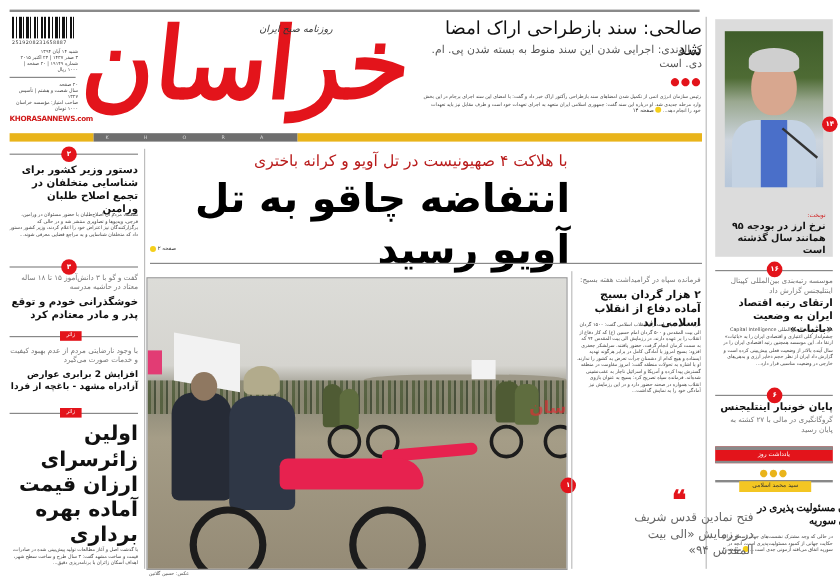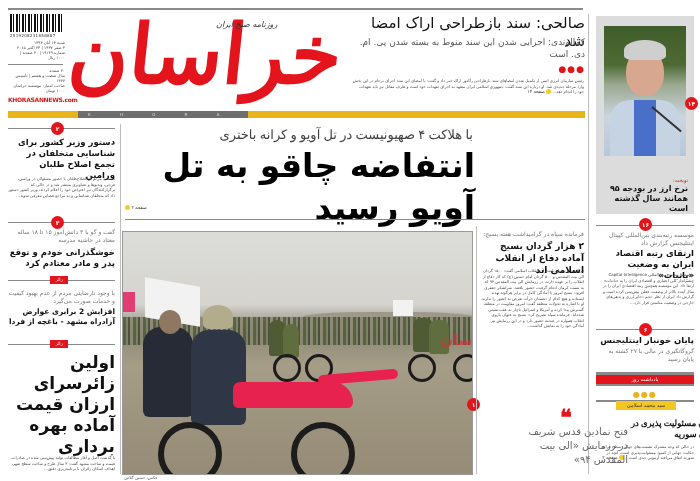--- a/index.html
+++ b/index.html
@@ -87,21 +87,21 @@
   .tag-red { height: 8px; background: #e3141b; color: #fff; font-size: 4.5px; line-height: 8px; text-align: center; }
   .tag-l3 { left: 50px; top: 276px; width: 18px; }
   .l-kicker3 { left: 8px; top: 289px; width: 107px; font-size: 6px; line-height: 8px; color: #777; }
   .l-head3 { left: 8px; top: 307px; width: 107px; font-size: 7.5px; line-height: 10px; font-weight: bold; }
   .l-rule4 { top: 344px; }
   .tag-l4 { left: 50px; top: 340px; width: 18px; }
   .l-head4 { left: 8px; top: 352px; width: 107px; font-size: 17px; line-height: 21px; font-weight: bold; }
   .l-body4 { left: 8px; top: 455px; width: 107px; font-size: 4px; line-height: 5.5px; color: #444; }
 
   
-  .kicker-main { left: 128px; top: 127px; width: 345px; font-size: 13px; color: #404040; line-height: 16px; font-family: Liberation Serif, serif; }
+  .kicker-main { left: 128px; top: 127px; width: 345px; font-size: 13px; color: #b91c1c; line-height: 16px; }
   .headline-main { left: 125px; top: 145px; width: 350px; font-size: 33px; font-weight: bold; line-height: 42px; color: #000; letter-spacing: -1px; }
   .main-page-ref { left: 125px; top: 205px; font-size: 4.5px; color: #333; }
   .main-rule { left: 125px; top: 219px; width: 460px; height: 1px; background: #888; }
 
   
   .main-photo { left: 122px; top: 231px; width: 351px; height: 244px; border: 1px solid #999; overflow: hidden;
     background: linear-gradient(180deg,#dcdcd8 0%,#d5d4cf 30%,#a9a79c 36%,#8d8a79 42%,#a59d87 55%,#958b76 100%); }
   .mp-hill { position: absolute; left: 180px; top: 80px; width: 170px; height: 12px; background: #9d9888; border-radius: 40% 40% 0 0; }
   .mp-crowd { position: absolute; left: 0; top: 85px; width: 351px; height: 28px;
     background: repeating-linear-gradient(90deg,#4d5a37 0 3px,#7b7d63 3px 5px,#3d4630 5px 7px,#8a8771 7px 10px); opacity: 0.85; }

